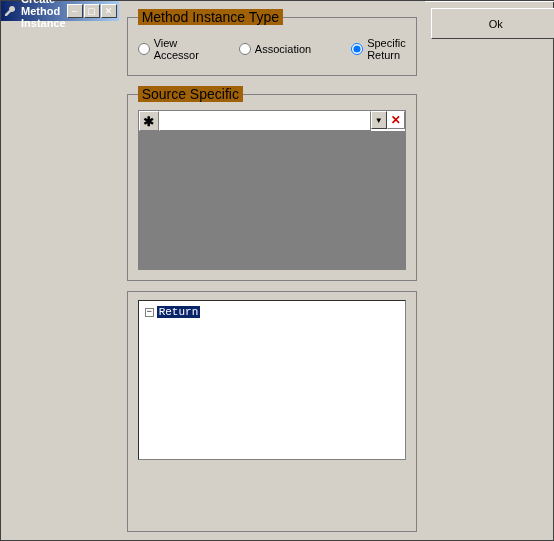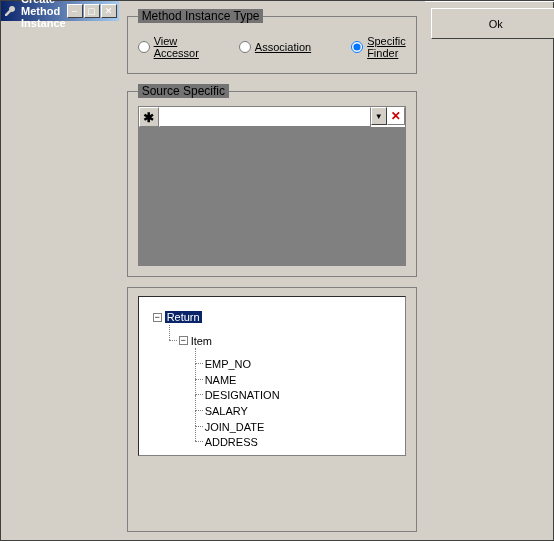--- a/index.html
+++ b/index.html
@@ -62,30 +62,29 @@
     gap: 10px;
   }
   fieldset {
     border: 1px solid #808080;
     border-radius: 0;
     padding: 8px 10px 10px;
     margin: 0;
     position: relative;
   }
   legend {
-    font-size: 12px;
+    font-size: 14px;
     color: #000;
     padding: 0 4px;
-    background: #737373;
+    background: #a16207;
   }
   .radio-row {
     display: flex;
     gap: 40px;
     margin: 4px 0;
-    text-decoration: underline;
   }
   label.radio {
     display: inline-flex;
     align-items: center;
     gap: 4px;
     font-size: 11px;
     color: #000;
   }
   label.radio.disabled { color: #808080; }
   input[type="radio"] {
@@ -150,22 +149,23 @@
   }
   .tree-box {
     background: #fff;
     border: 1px inset #808080;
     height: 160px;
     padding: 4px;
     overflow: auto;
   }
   .tree ul {
     list-style: none;
-    margin: 8px;
+    margin: 0;
     padding-left: 18px;
+    font-family: Liberation Mono, monospace;
   }
   .tree > ul { padding-left: 2px; }
   .tree li {
     position: relative;
     line-height: 15px;
     padding-left: 0;
   }
   .tree li::before {
     content: "";
     position: absolute;
@@ -247,21 +247,21 @@
         <label class="radio">
           <input type="radio" name="mt" style="">
           <span>View Accessor</span>
         </label>
         <label class="radio">
           <input type="radio" name="mt" style="">
           <span>Association</span>
         </label>
         <label class="radio">
           <input type="radio" name="mt" checked="" style="">
-          <span>Specific Finder</span>
+          <span>Specific Return</span>
         </label>
       </div>
     </fieldset>
 
     <fieldset>
       <legend>Source Specific</legend>
       <div class="source-box">
         <div class="source-head">
           <span class="row-header">✱</span>
           <span class="cell-input"></span>
@@ -270,33 +270,20 @@
         </div>
         <div class="source-body"></div>
       </div>
     </fieldset>
 
     <fieldset style="flex:1;">
       <div class="tree-box tree">
         <ul>
           <li>
             <span class="toggle">−</span><span class="node-label selected">Return</span>
-            <ul>
-              <li>
-                <span class="toggle">−</span><span class="node-label">Item</span>
-                <ul>
-                  <li><span class="node-label">EMP_NO</span></li>
-                  <li><span class="node-label">NAME</span></li>
-                  <li><span class="node-label">DESIGNATION</span></li>
-                  <li><span class="node-label">SALARY</span></li>
-                  <li><span class="node-label">JOIN_DATE</span></li>
-                  <li><span class="node-label">ADDRESS</span></li>
-                </ul>
-              </li>
-            </ul>
           </li>
         </ul>
       </div>
     </fieldset>
 
   </div>
 
   <div class="button-bar">
     <span class="btn">Ok</span>
     <span class="btn">Return</span>

